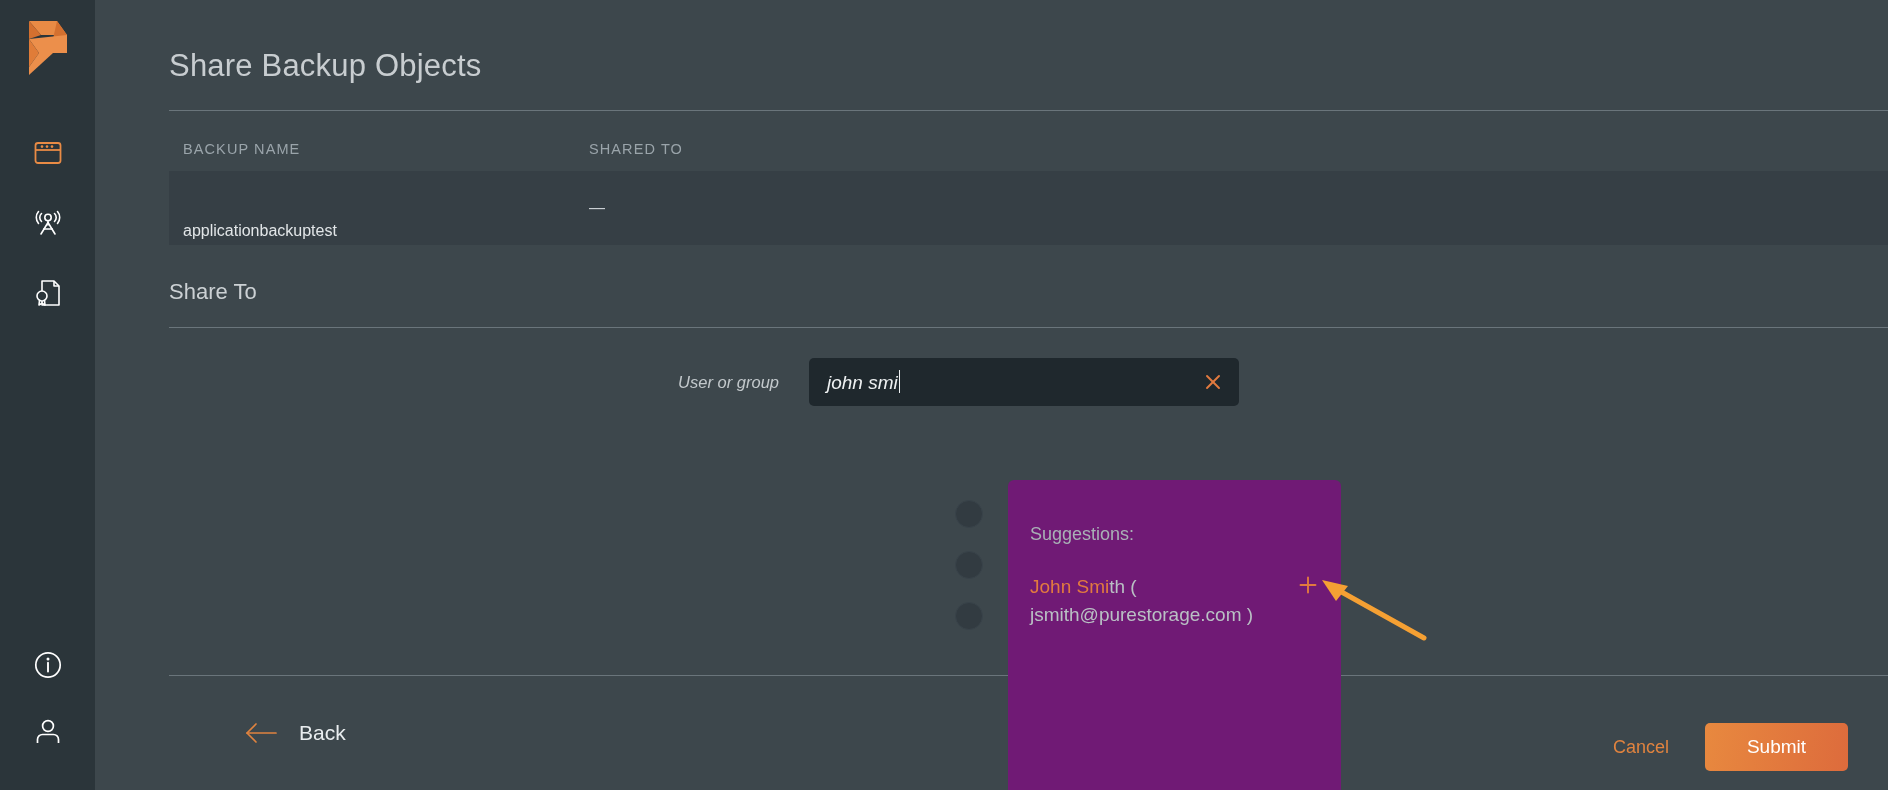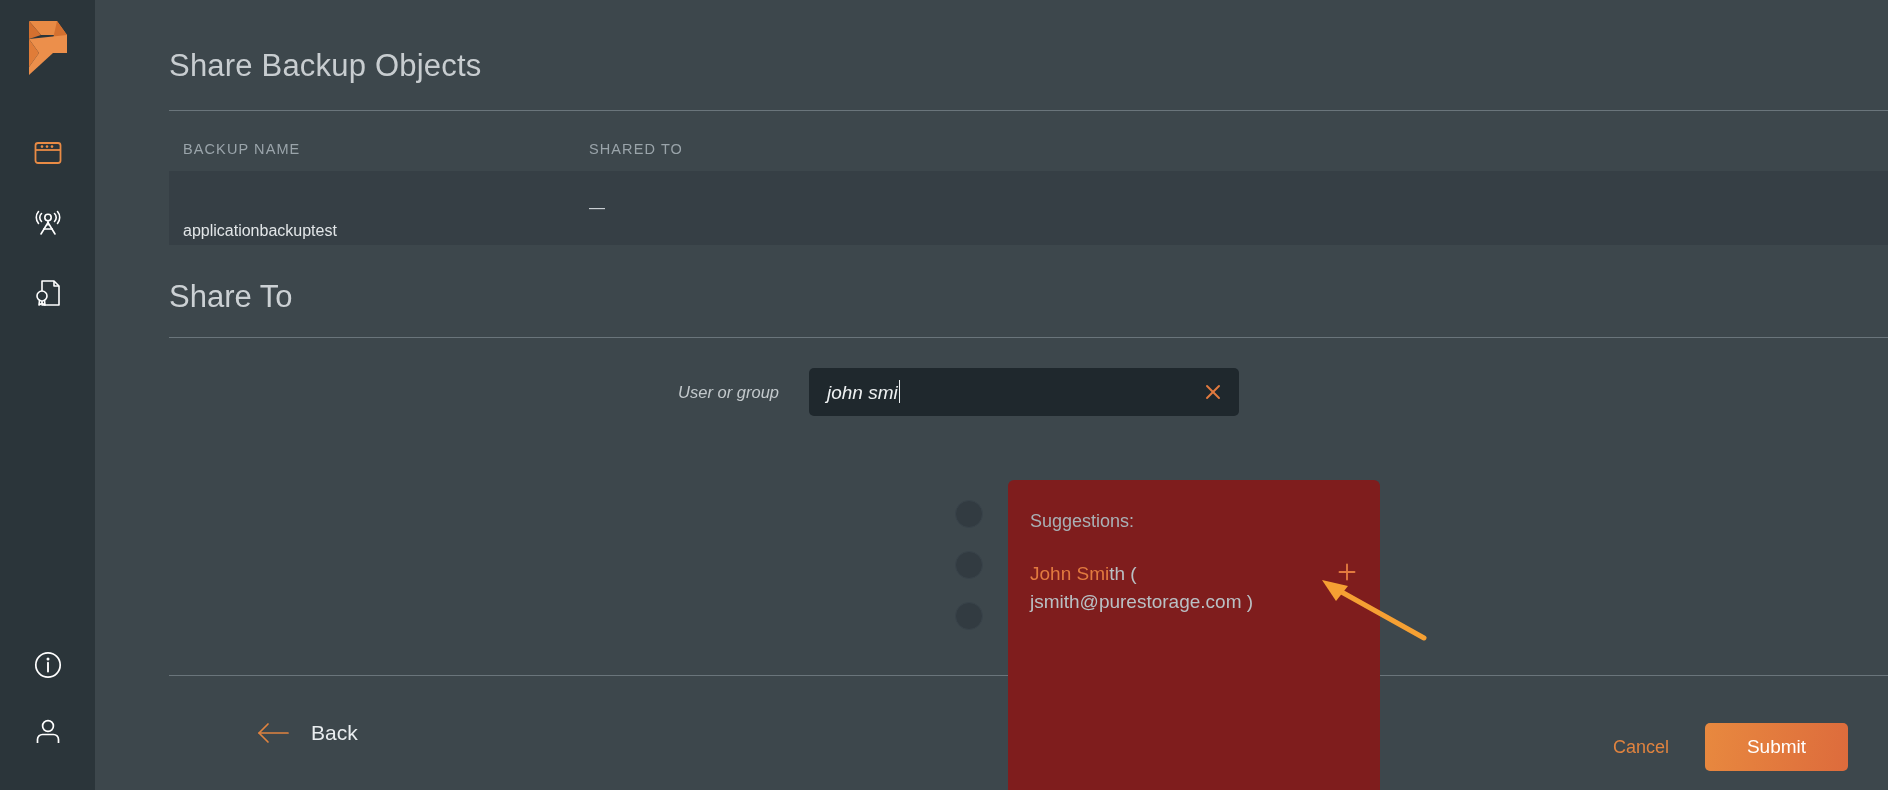--- a/index.html
+++ b/index.html
@@ -56,21 +56,21 @@
     margin: 14px 0 0 74px;
     background: #37424700; background: #363f45;
     height: 74px; display: flex; align-items: center;
     color: #e2e6e8; font-size: 16px;
   }
   .table-row .col-name { padding-left: 14px; margin-top: 45px; }
   .table-row .col-shared { color: #cfd4d7; }
 
   
   .share-to-title {
-    color: #ccd1d4; font-size: 31px; font-weight: 400;
+    color: #ccd1d4; font-size: 22px; font-weight: 400;
     padding: 34px 12px 0 74px;
   }
   .share-rule {
     margin: 22px 0 0 74px; height: 1px; background: #6a757b;
   }
 
   
   .field-row {
     display: flex; align-items: center;
     margin-top: 30px; padding-left: 74px; font-style: italic;
@@ -107,25 +107,25 @@
   .radio-dot {
     width: 28px; height: 28px; border-radius: 50%;
     background: #323b41; border: 1px solid #39434a;
     margin-bottom: 23px;
   }
 
   
   .suggest {
     position: absolute;
     left: 913px; top: 480px;
-    width: 372px; height: 310px;
-    background: #7f1d1d;
+    width: 333px; height: 310px;
+    background: #701a75;
     border-radius: 6px 6px 0 0;
     z-index: 30;
-    padding: 31px 0 0 0;
+    padding: 44px 0 0 0;
   }
   .suggest-label {
     color: #a9b1b6; font-size: 18px; padding-left: 22px;
   }
   .suggest-item {
     display: flex; align-items: flex-start;
     padding: 28px 22px 0 22px;
     cursor: pointer;
   }
   .suggest-text {
@@ -137,21 +137,21 @@
     color: #e27a3f; font-size: 27px; line-height: 28px;
     margin-left: 6px; cursor: pointer;
   }
 
   
   .footer-rule {
     position: absolute; left: 74px; right: 0; bottom: 114px;
     height: 1px; background: #6a757b;
   }
   .footer {
-    position: absolute; left: 16px; right: 0; bottom: 0; height: 114px;
+    position: absolute; left: 4px; right: 0; bottom: 0; height: 114px;
     display: flex; align-items: center;
   }
   .back-btn {
     display: flex; align-items: center; gap: 20px;
     margin-left: 146px; cursor: pointer;
   }
   .back-label { color: #e9edef; font-size: 21px; }
   .footer-right {
     margin-left: auto; display: flex; align-items: center; gap: 36px;
     padding-right: 40px;

